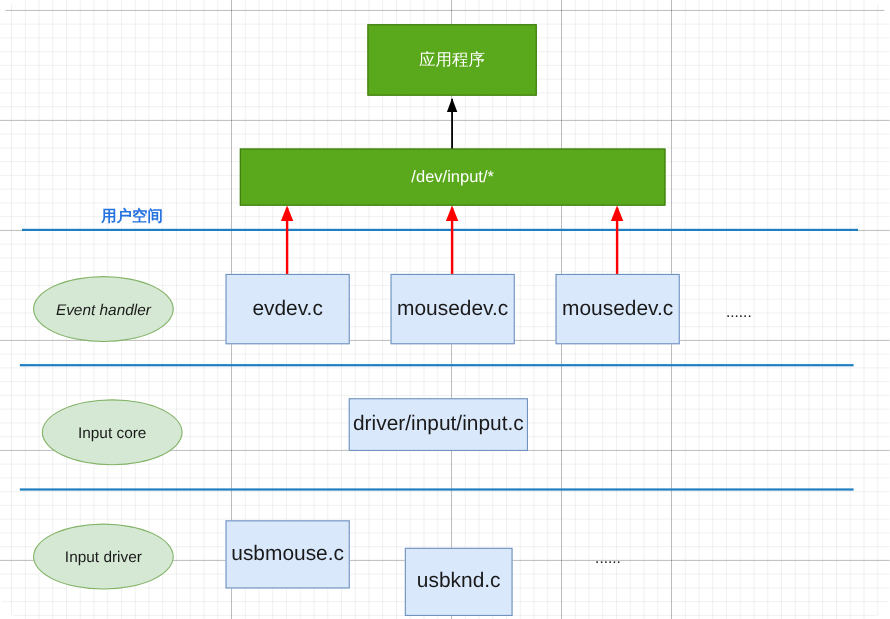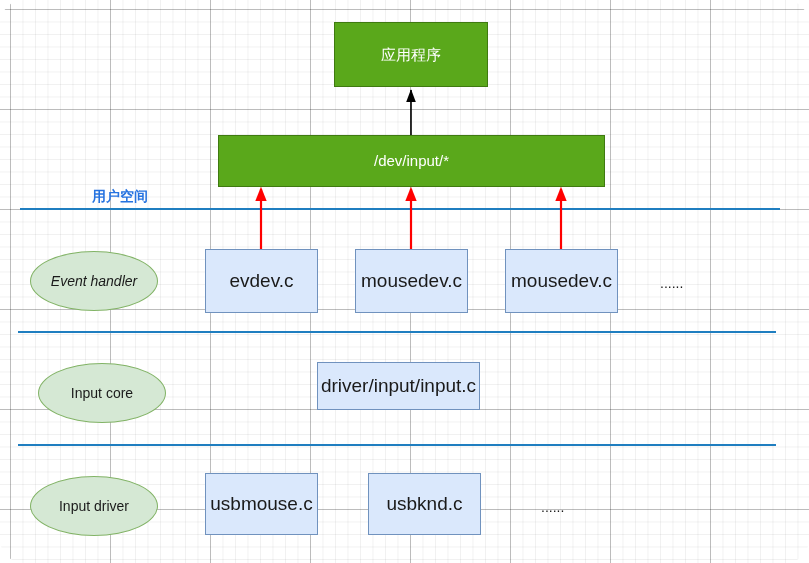--- a/index.html
+++ b/index.html
@@ -134,21 +134,21 @@
   <div class="divider" style="left:18px; top:444px; width:758px;"></div>
 
   <div class="node blue-box" style="left:205px; top:473px; width:113px; height:62px;">
     <span>usbmouse.c</span>
   </div>
 
   <div class="node ellipse" style="left:30px; top:476px; width:128px; height:60px;">
     <span>Input driver</span>
   </div>
 
-  <div class="node blue-box" style="left:368px; top:473px; width:113px; height:62px;">
+  <div class="node blue-box" style="left:368px; top:498px; width:98px; height:62px;">
     <span>usbknd.c</span>
   </div>
 
   <div class="dots" style="left:541px; top:499px;">......</div>
 
   <svg class="arrow-layer" viewBox="0 0 809 563">
     <defs>
       <marker id="head-black" markerWidth="9" markerHeight="9" refX="7.5" refY="3" orient="auto" markerUnits="strokeWidth">
         <path d="M0,0 L0,6 L8,3 z" fill="#000000"></path>
       </marker>

